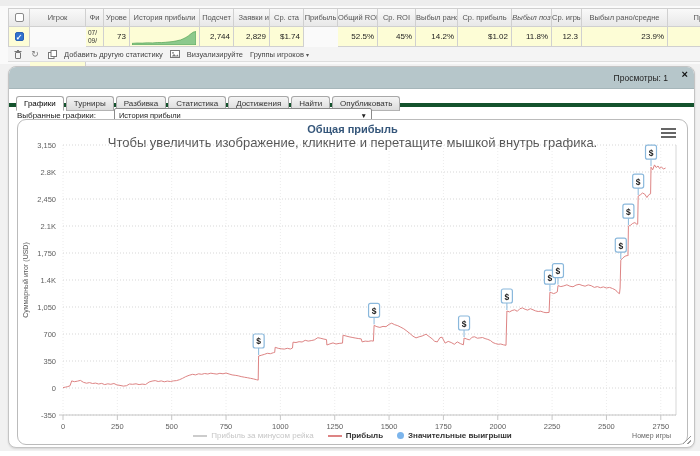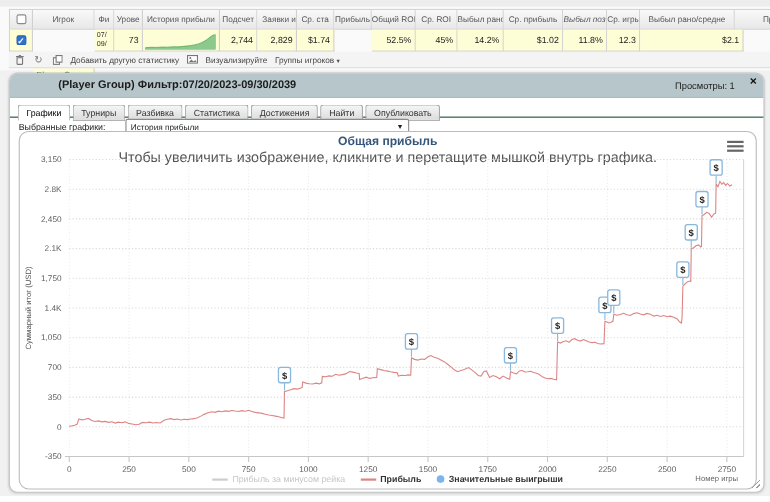--- a/index.html
+++ b/index.html
@@ -31,21 +31,21 @@
   .tblabel { cursor:default; }
   .tbarrow { font-size:6px; color:#555; }
 
   
   .panel { position:absolute; left:8px; top:66px; width:687px; height:382px; background:#fff; border:1px solid #c4c4c4; border-radius:8px; box-shadow:0 1px 2px rgba(0,0,0,0.12); }
   .panel-header { position:relative; height:22px; background:#b6c6ca; border-radius:7px 7px 0 0; border-bottom:1px solid #a6b6ba; }
   .panel-title { position:absolute; left:44px; top:0; line-height:22px; font-size:10px; font-weight:bold; color:#1b1b1b; }
   .views { position:absolute; right:26px; top:0; line-height:22px; font-size:8.5px; color:#222; }
   .close-x { position:absolute; right:6px; top:1px; font-size:11px; font-weight:bold; color:#111; cursor:default; }
 
-  .tabs { position:relative; height:16px; margin-top:2px; padding-left:7px; border-bottom:1px solid #14532d;text-decoration:underline; }
+  .tabs { position:relative; height:16px; margin-top:2px; padding-left:7px; border-bottom:4px solid #14532d;text-decoration:underline; }
   .tab { display:inline-block; padding:2px 7px 2px 7px; margin-right:2px; font-size:8px; color:#333; background:linear-gradient(#f5f5f5,#dcdcdc); border:1px solid #a8a8a8; border-bottom:1px solid #b3b3b3; border-radius:3px 3px 0 0; position:relative; top:1px; margin-bottom:-1px; height:15px; line-height:10px; }
   .tab.active { background:#fff; border-bottom-color:#fff; color:#000; }
 
   .select-row { position:absolute; left:8px; top:40px; height:16px; display:flex; align-items:center; gap:18px; font-size:8px; color:#222; }
   .select { width:258px; height:14px; border:1px solid #8a8a8a; background:#fff; font-size:7.5px; color:#222; display:flex; align-items:center; justify-content:space-between; padding:0 4px; border-radius:2px; }
   .select .arrow { font-size:6.5px; color:#222; font-weight:bold; }
 
   
   .chart-card { position:absolute; left:8px; top:52px; width:671px; height:326px; border:1px solid #bbb; border-radius:9px; background:#fff; overflow:hidden; }
   .chart-title { position:absolute; left:0; right:0; top:3px; text-align:center; font-size:11px; font-weight:600; color:#35567a; }
@@ -118,20 +118,21 @@
           <div class="tcell" style="width: 34px;">2,744</div>
           <div class="tcell" style="width: 36px;">2,829</div>
           <div class="tcell" style="width: 34px;">$1.74</div>
           <div class="tcell" style="width: 34px; margin-top: 48px;">$2,896</div>
           <div class="tcell" style="width: 40px;">52.5%</div>
           <div class="tcell" style="width: 38px;">45%</div>
           <div class="tcell" style="width: 42px;">14.2%</div>
           <div class="tcell" style="width: 54px;">$1.02</div>
           <div class="tcell" style="width: 40px;">11.8%</div>
           <div class="tcell" style="width: 30px;">12.3</div>
+          <div class="tcell" style="width: 86px;">23.9%</div>
           <div class="tcell" style="width: 94px;">$2.1</div>
         </div>
       </div>
     <div class="toolbar">
       <span class="tbicon">
         <svg width="8" height="9" viewBox="0 0 8 9">
             <rect x="1.5" y="2.5" width="5" height="6" rx="0.5" fill="none" stroke="#777" stroke-width="1"></rect>
             <line x1="0.5" y1="1.5" x2="7.5" y2="1.5" stroke="#777" stroke-width="1"></line>
             <line x1="3" y1="0.5" x2="5" y2="0.5" stroke="#777" stroke-width="1"></line>
           </svg>
@@ -151,21 +152,20 @@
             <path d="M1.5 6.5 L4 4 L6 6 L7.5 4.5 L8.8 6.5 Z" fill="#777"></path>
           </svg>
       </span>
       <span class="tblabel">Визуализируйте</span>
       <span class="tblabel"><span>Группы игроков</span> <span class="tbarrow">▾</span></span>
     </div>
   </div>
 
   <div class="panel">
     <div class="panel-header">
-      <span class="panel-title">(Player Group) Фильтр:07/20/2023-09/30/2039</span>
       <span class="views">Просмотры: 1</span>
       <span class="close-x">×</span>
     </div>
 
     <div class="tabs" id="tabs"><span class="tab active">Графики</span><span class="tab">Турниры</span><span class="tab">Разбивка</span><span class="tab">Статистика</span><span class="tab">Достижения</span><span class="tab">Найти</span><span class="tab">Опубликовать</span></div>
 
     <div class="select-row">
       <span>Выбранные графики:</span>
       <div class="select">
         <span>История прибыли</span>

